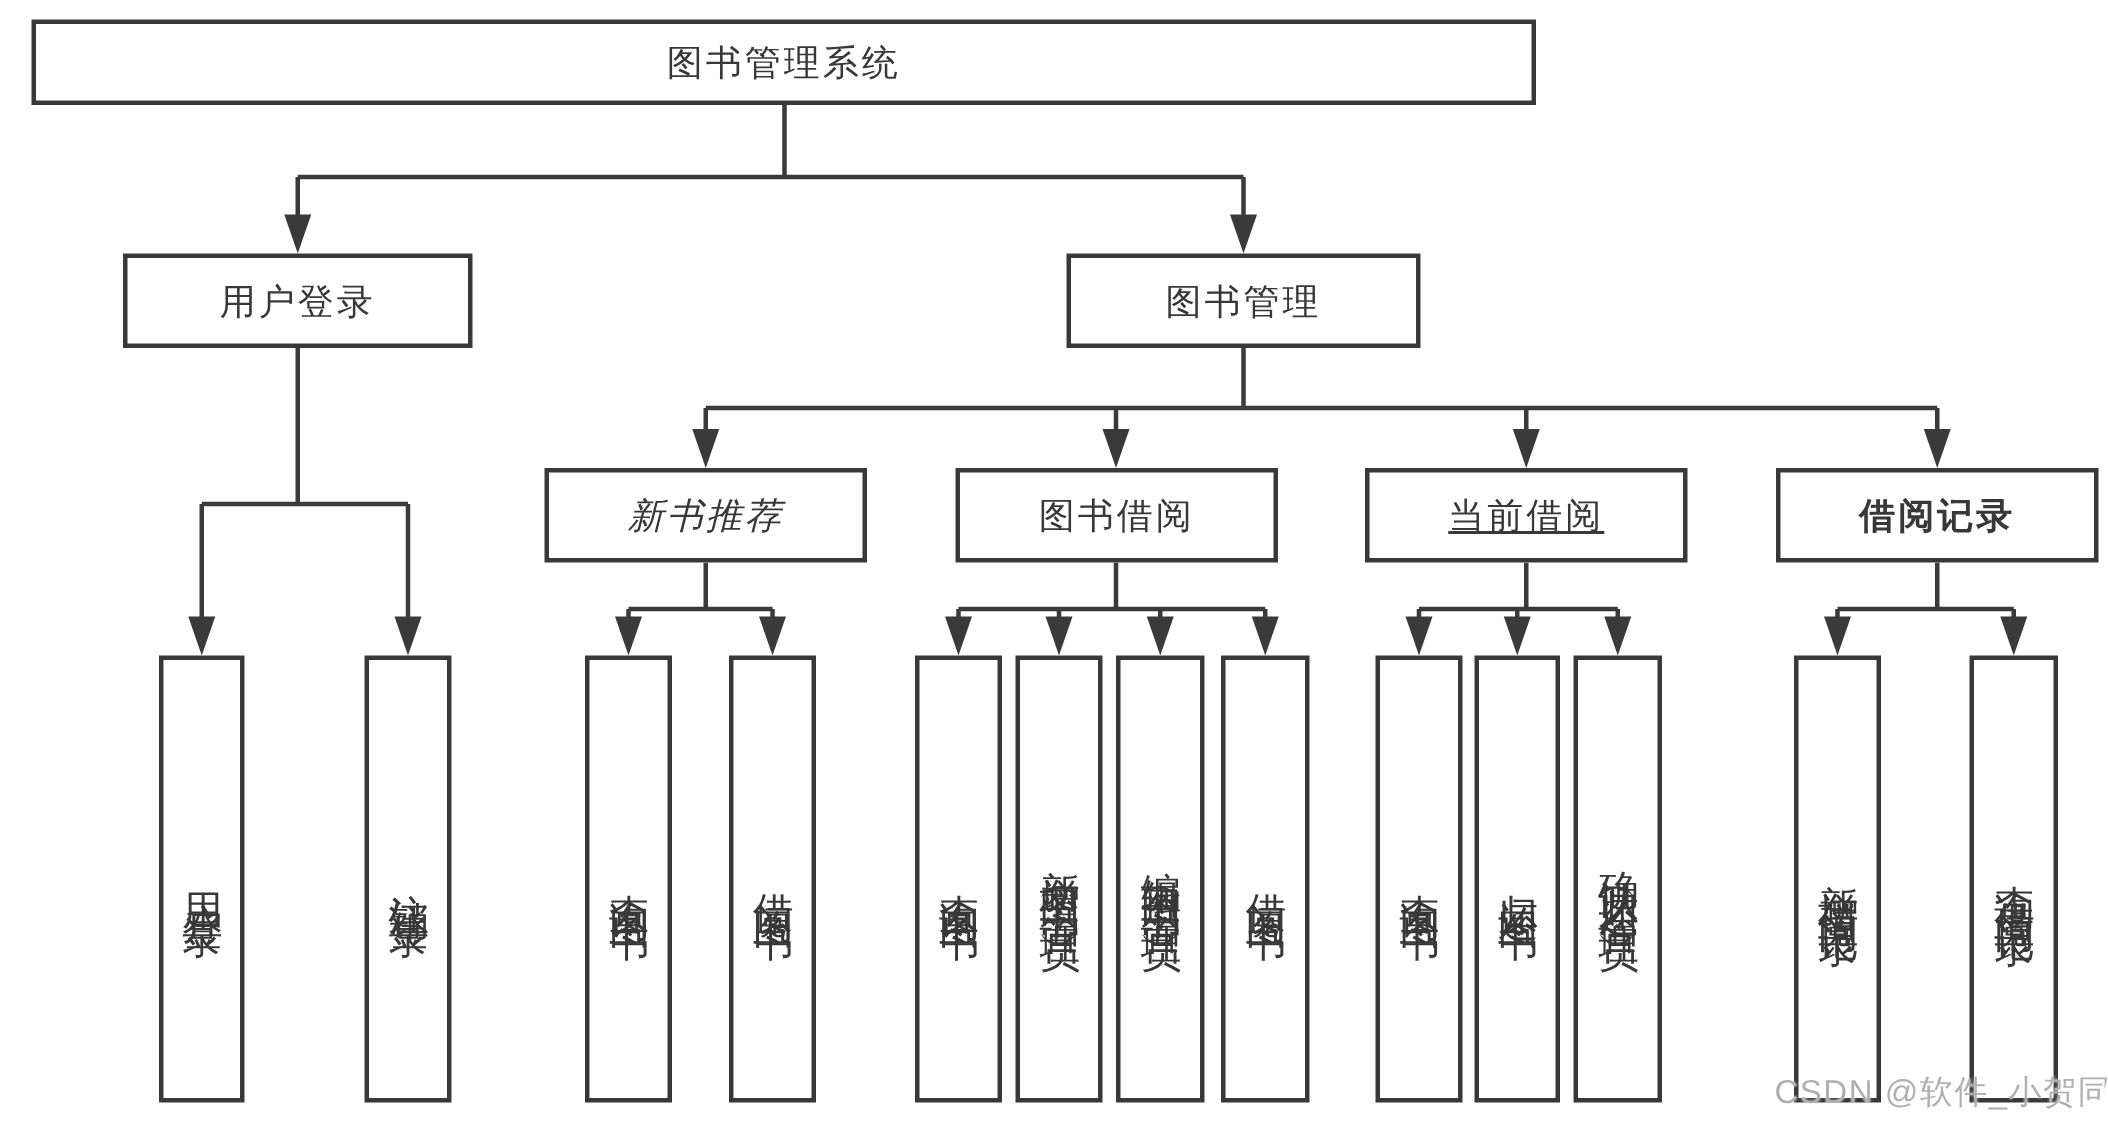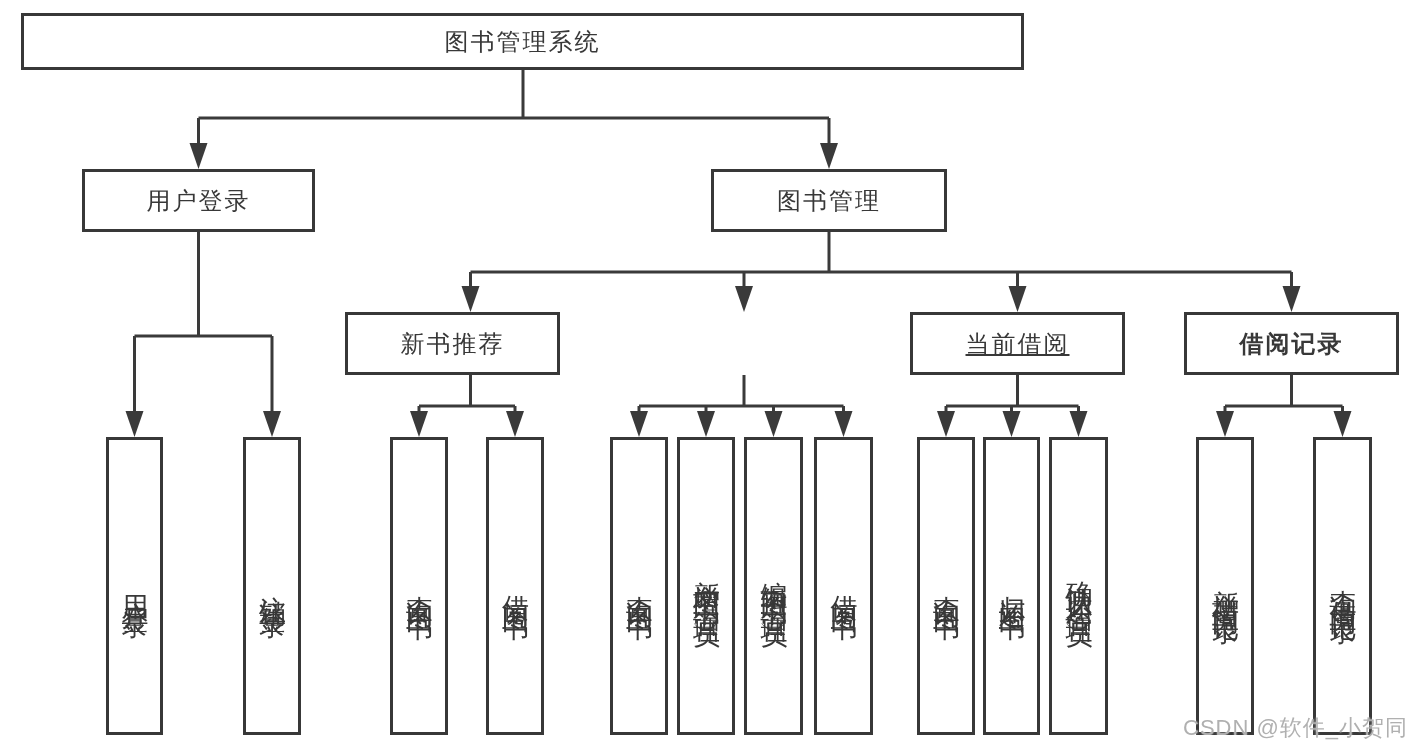--- a/index.html
+++ b/index.html
@@ -4,20 +4,21 @@
 <style>
   * { margin: 0; padding: 0; box-sizing: border-box; }
   html, body { background: #ffffff; }
   .stage {
     position: relative;
     width: 1405px;
     height: 747px;
     background: #ffffff;
     font-family: "Liberation Sans", sans-serif;
     overflow: hidden;
+    border-radius: 32px;
   }
   .wires {
     position: absolute;
     left: 0; top: 0;
     width: 1405px; height: 747px;
     pointer-events: none;
   }
   .wires path {
     stroke: #3a3a3a;
     stroke-width: 3;
@@ -43,21 +44,21 @@
     writing-mode: vertical-rl;
     text-orientation: mixed;
     font-size: 27px;
     letter-spacing: 6px;
     line-height: 1;
   }
   
   .n-root    { left: 21px;   top: 13px;  width: 1003px; height: 57px; }
   .n-login   { left: 82px;   top: 169px; width: 233px;  height: 63px; }
   .n-mgmt    { left: 711px;  top: 169px; width: 236px;  height: 63px; text-align: center; }
-  .n-rec     { left: 345px;  top: 312px; width: 215px;  height: 63px; }
+  .n-rec     { left: 363px;  top: 312px; width: 215px;  height: 63px; font-style: italic; }
   .n-borrow  { left: 637px;  top: 312px; width: 215px;  height: 63px; }
   .n-current { left: 910px;  top: 312px; width: 215px;  height: 63px; text-decoration: underline; }
   .n-records { left: 1184px; top: 312px; width: 215px;  height: 63px; font-weight: bold; }
   
   .l { top: 437px; height: 298px; }
   .l-a1 { left: 106px;  width: 57px; }
   .l-a2 { left: 243px;  width: 58px; }
   .l-b1 { left: 390px;  width: 58px; }
   .l-b2 { left: 486px;  width: 58px; }
   .l-c1 { left: 610px;  width: 58px; }
@@ -130,20 +131,23 @@
   <div class="node n-login">
     <span>用户登录</span>
   </div>
   <div class="node n-mgmt">
     <span>图书管理</span>
   </div>
 
   <div class="node n-rec">
     <span>新书推荐</span>
   </div>
+  <div class="node n-borrow">
+    <span>图书借阅</span>
+  </div>
   <div class="node n-current">
     <span>当前借阅</span>
   </div>
   <div class="node n-records">
     <span>借阅记录</span>
   </div>
 
   <div class="node leaf l l-a1">
     <span>用户登录</span>
   </div>

